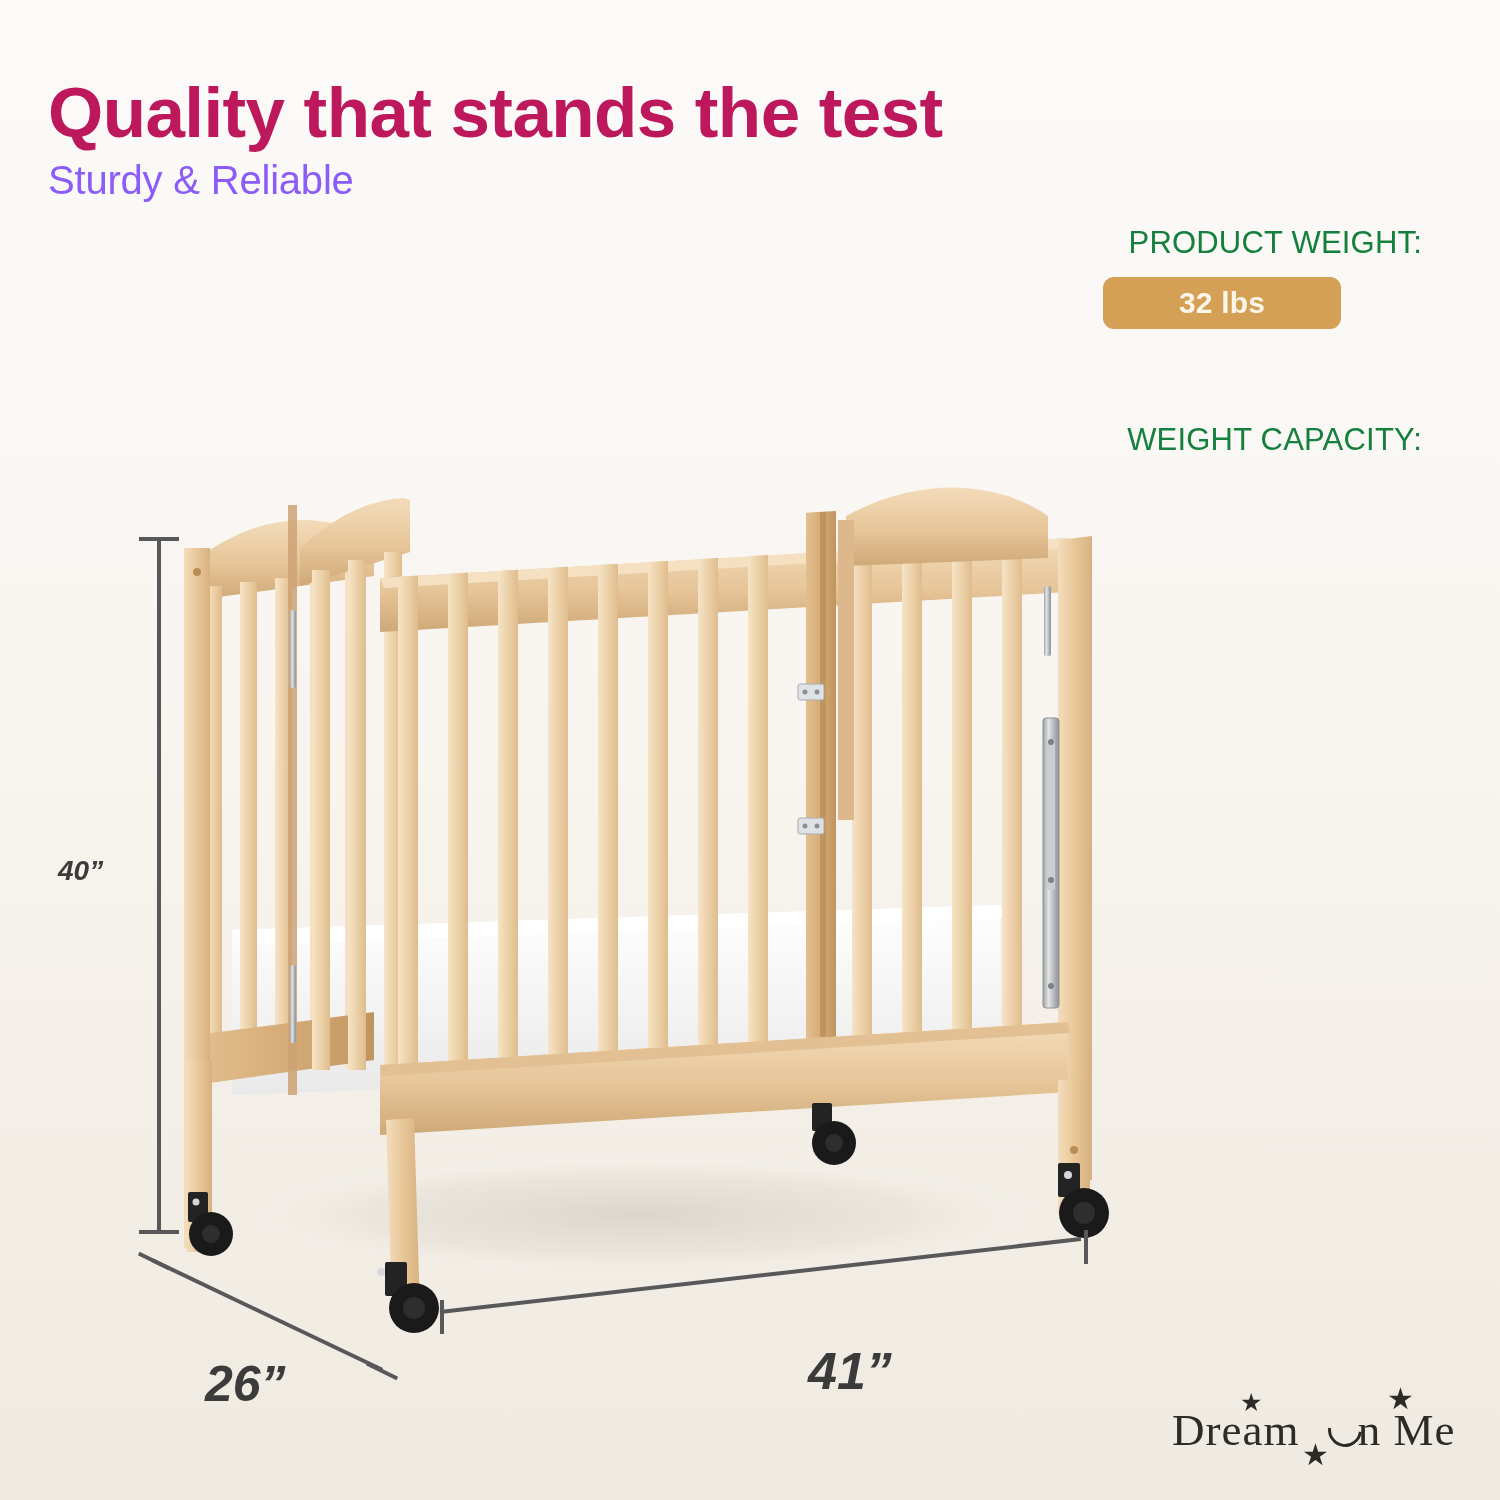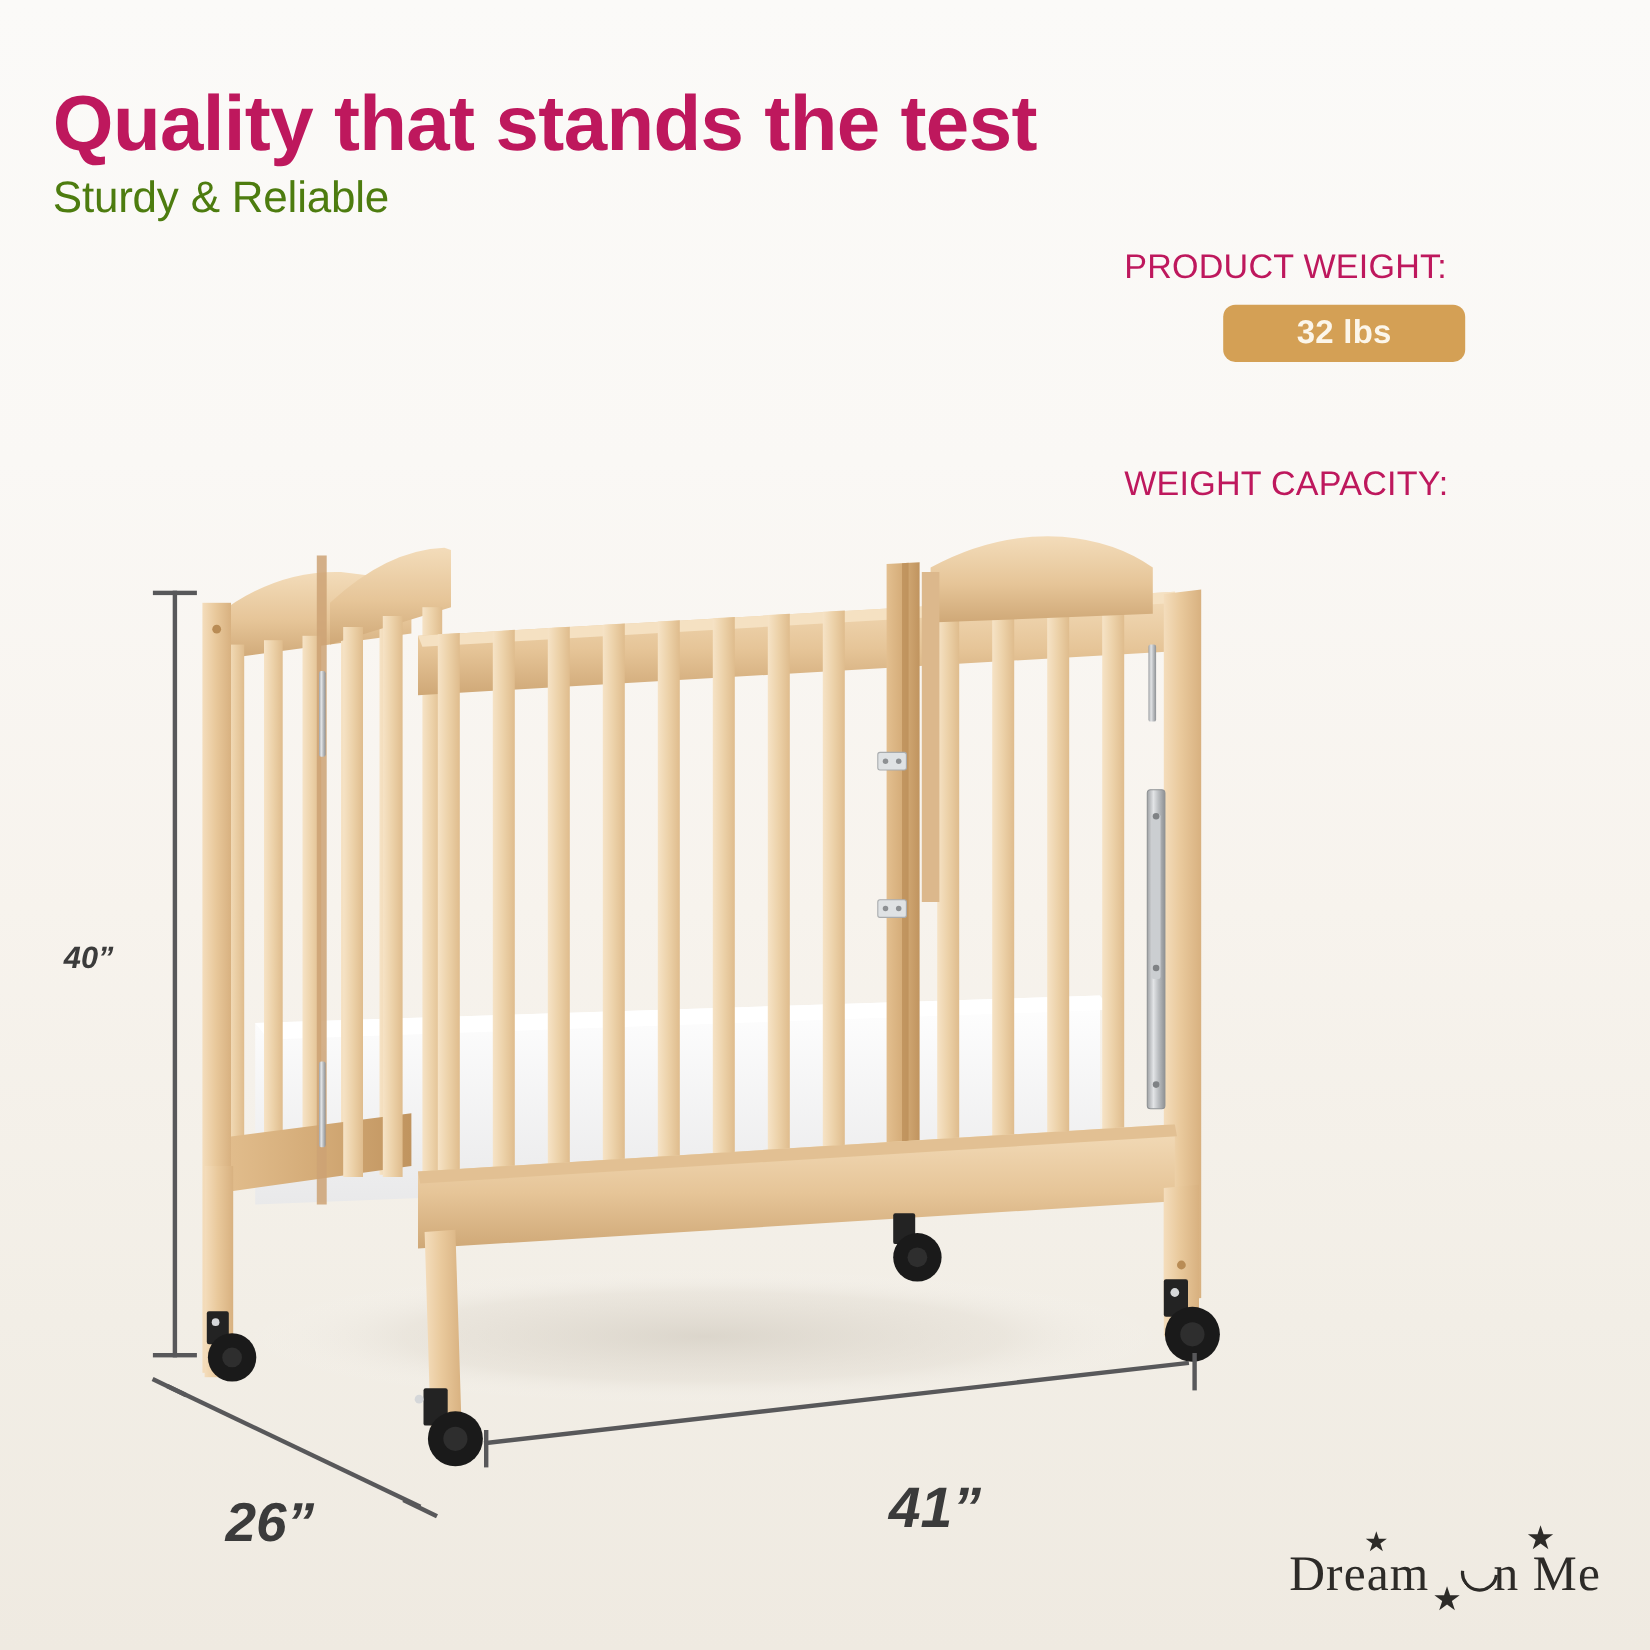--- a/index.html
+++ b/index.html
@@ -12,33 +12,33 @@
   }
 
   
   #headline {
     position:absolute; left:48px; top:72px;
     font-size:71px; font-weight:bold; letter-spacing:-0.6px;
     color:#be185d; white-space:nowrap;
   }
   #subhead {
     position:absolute; left:48px; top:158px;
-    font-size:40px; font-weight:400; color:#4d7c0f; letter-spacing:-0.2px;
+    font-size:40px; font-weight:400; color:#8b5cf6; letter-spacing:-0.2px;
   }
 
   
   .spec-block { position:absolute; text-align:center; }
   #spec-weight   { left:1022px; top:225px; width:400px; }
   #spec-capacity { left:1022px; top:378px; width:400px;margin-top:44px; }
   .spec-label {
-    font-size:31px; color:#be185d; letter-spacing:0.2px;
-    white-space:nowrap; text-align:left;
+    font-size:31px; color:#15803d; letter-spacing:0.2px;
+    white-space:nowrap; text-align:right;
   }
   .spec-pill {
-    margin:16px auto 0; width:220px; height:52px;
+    margin:16px auto 0; width:238px; height:52px;
     background:#d4a055; border-radius:11px;
     display:flex; align-items:center; justify-content:center;
     color:#fcf6ea; font-size:30px; font-weight:600; letter-spacing:0.2px;
   }
 
   
   .dim-label { position:absolute; color:#3b3b3b; font-weight:bold; font-style:italic; }
   #dim-h-label { left:58px;  top:855px;  font-size:28px; }
   #dim-d-label { left:205px; top:1355px; font-size:50px; }
   #dim-w-label { left:808px; top:1341px; font-size:52px; }

